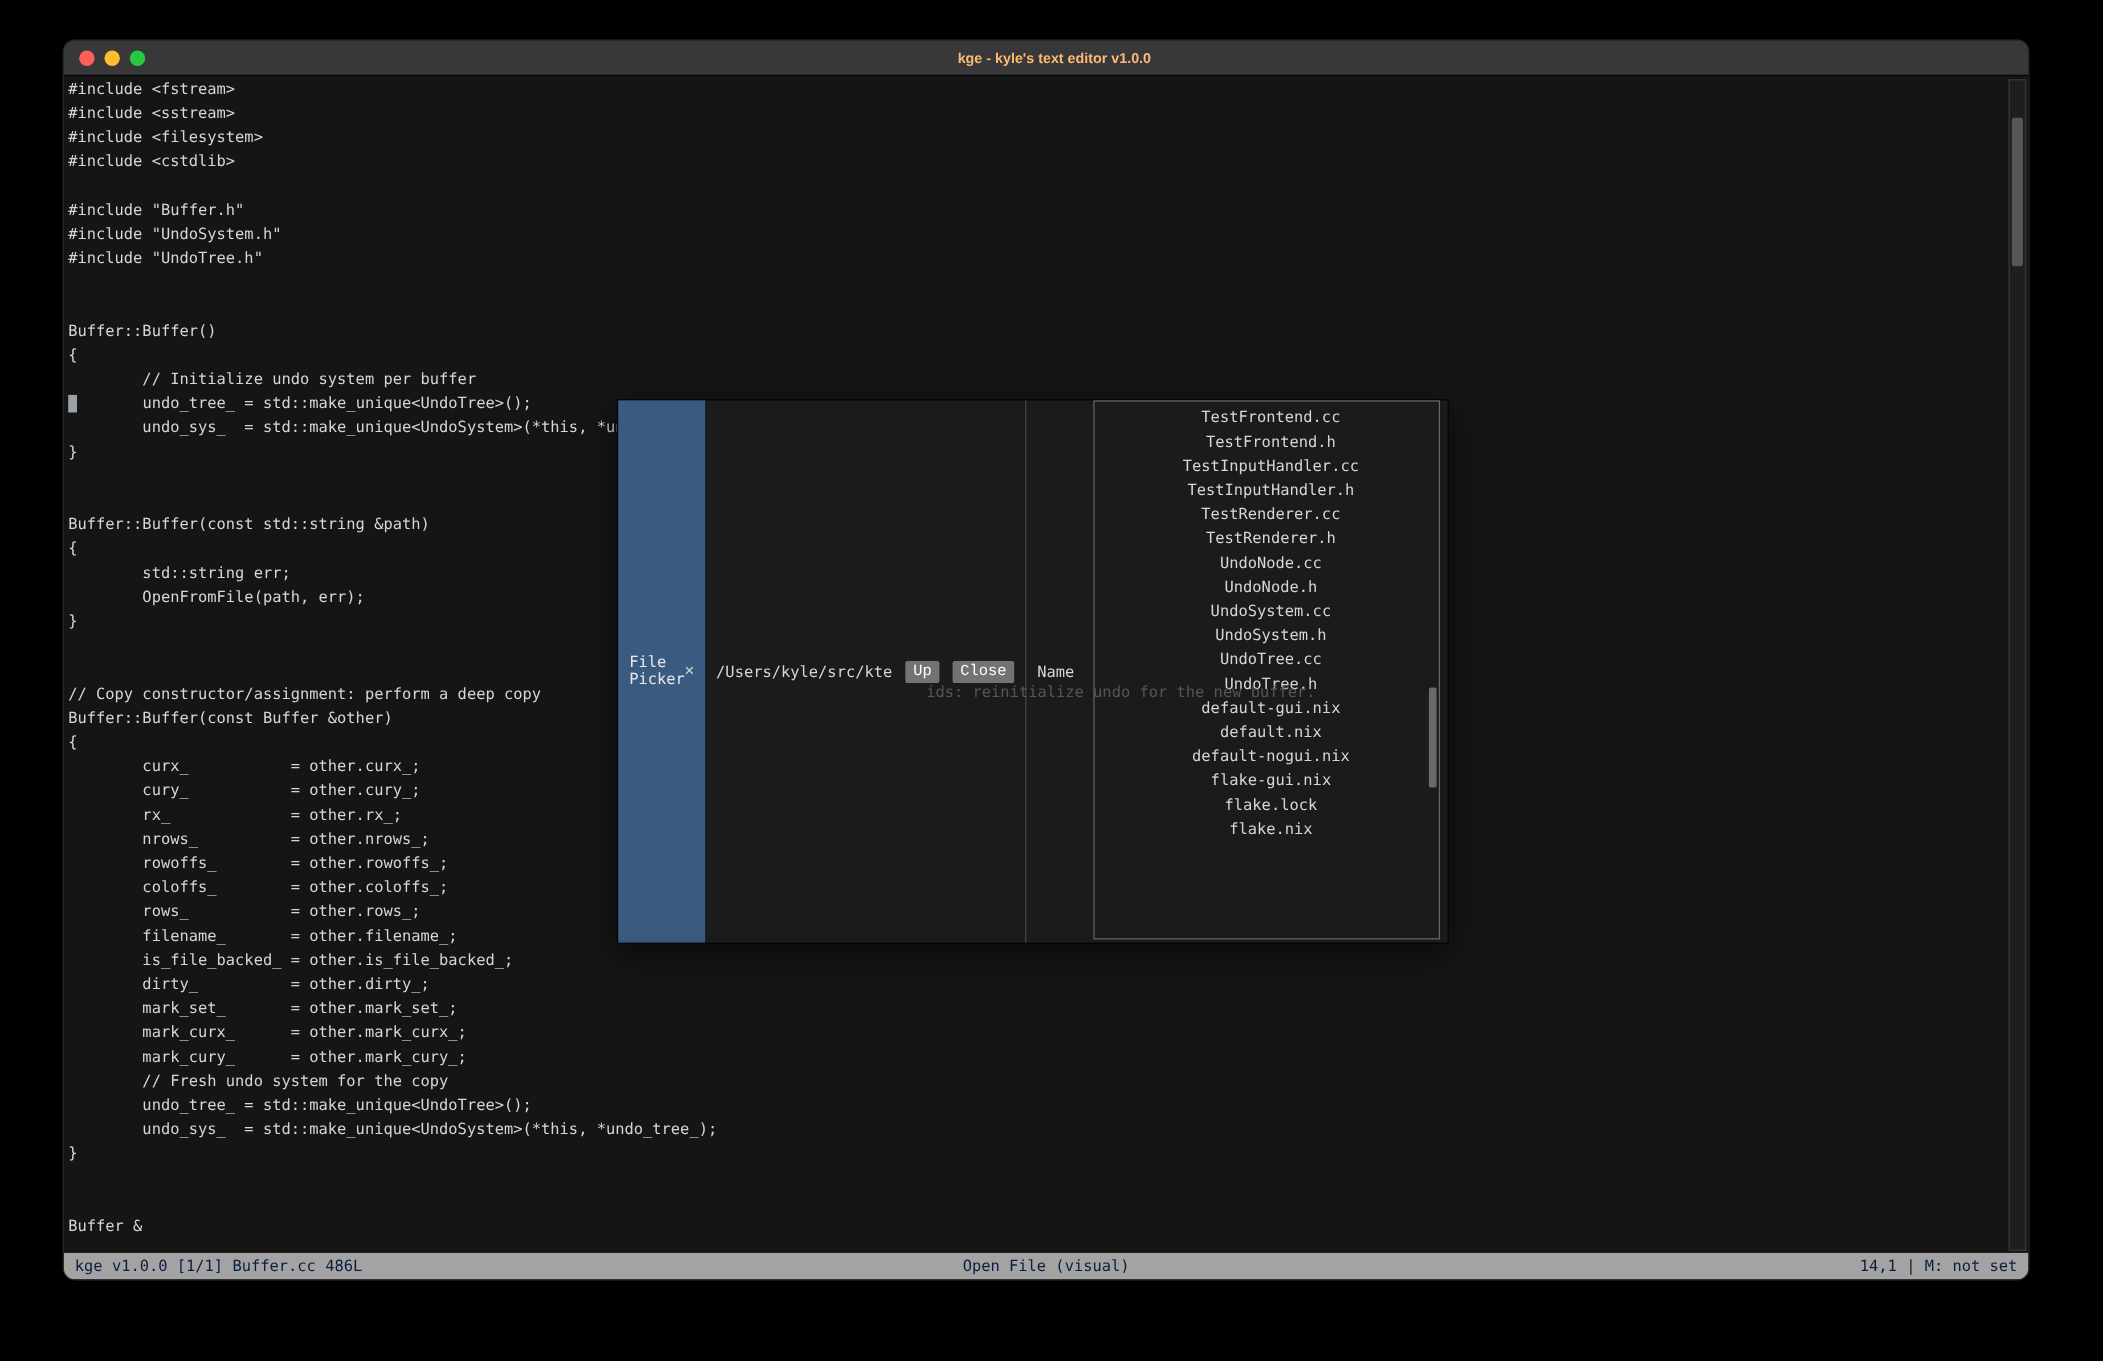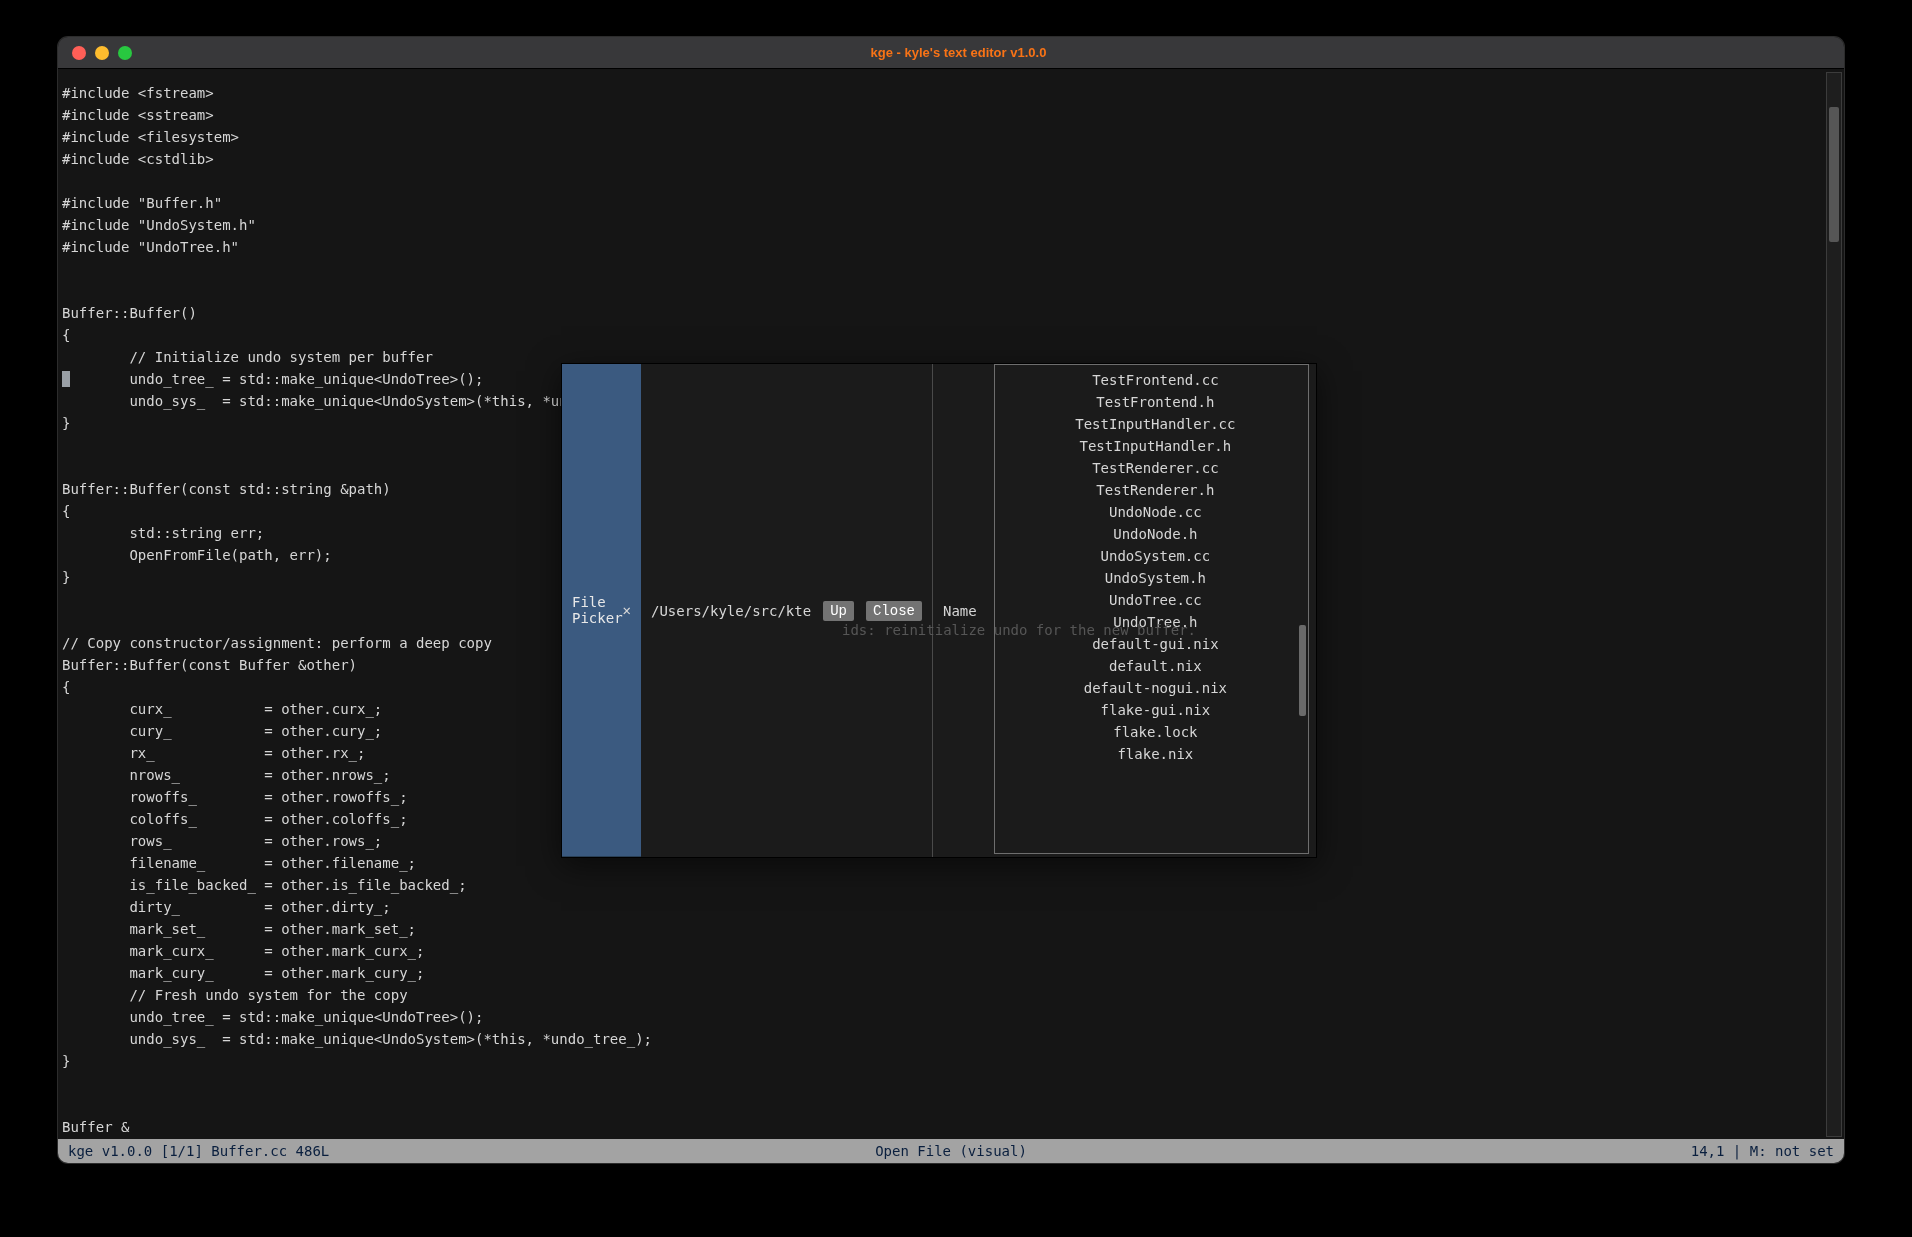--- a/index.html
+++ b/index.html
@@ -26,27 +26,27 @@
     display:flex; align-items:center; justify-content:center;
     position:relative;
   }
   .traffic { position:absolute; left:14px; top:0; height:100%; display:flex; align-items:center; gap:9px; }
   .tl { width:14px; height:14px; border-radius:50%; display:inline-block; }
   .tl.red    { background:#ff5f57; }
   .tl.yellow { background:#febc2e; }
   .tl.green  { background:#28c840; }
   .title {
     font-family:"Liberation Sans", sans-serif;
-    font-size:13px; font-weight:bold; color:#f97316;padding-left:15px;
+    font-size:13px; font-weight:bold; color:#fdba74;padding-left:15px;
   }
 
   
   .editor { position:absolute; left:0; top:33px; right:0; bottom:24px; overflow:hidden; background:#151515; }
   .lines {
-    position:absolute; left:4px; top:12px;
+    position:absolute; left:4px; top:0;
     white-space:pre;
     font-size:14px; line-height:22px;
     color:#d6d6d6;
   }
   .code-line { height:22px; }
   .cursor { background:#9aa0a6; color:#151515; }
 
   .scrollbar {
     position:absolute; right:2px; top:2px; bottom:2px; width:16px;
     background:#1e1e1e; border:1px solid #3c3c3c;

